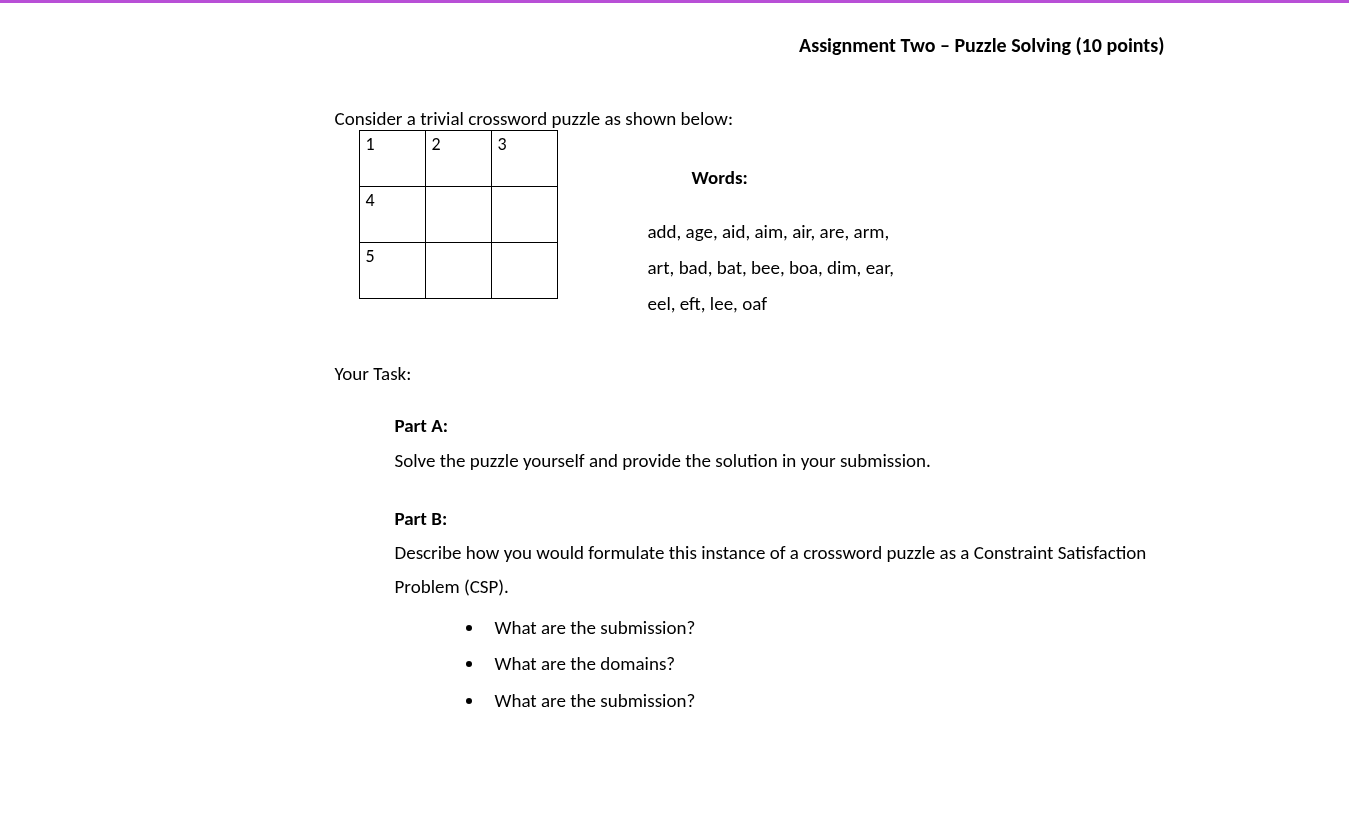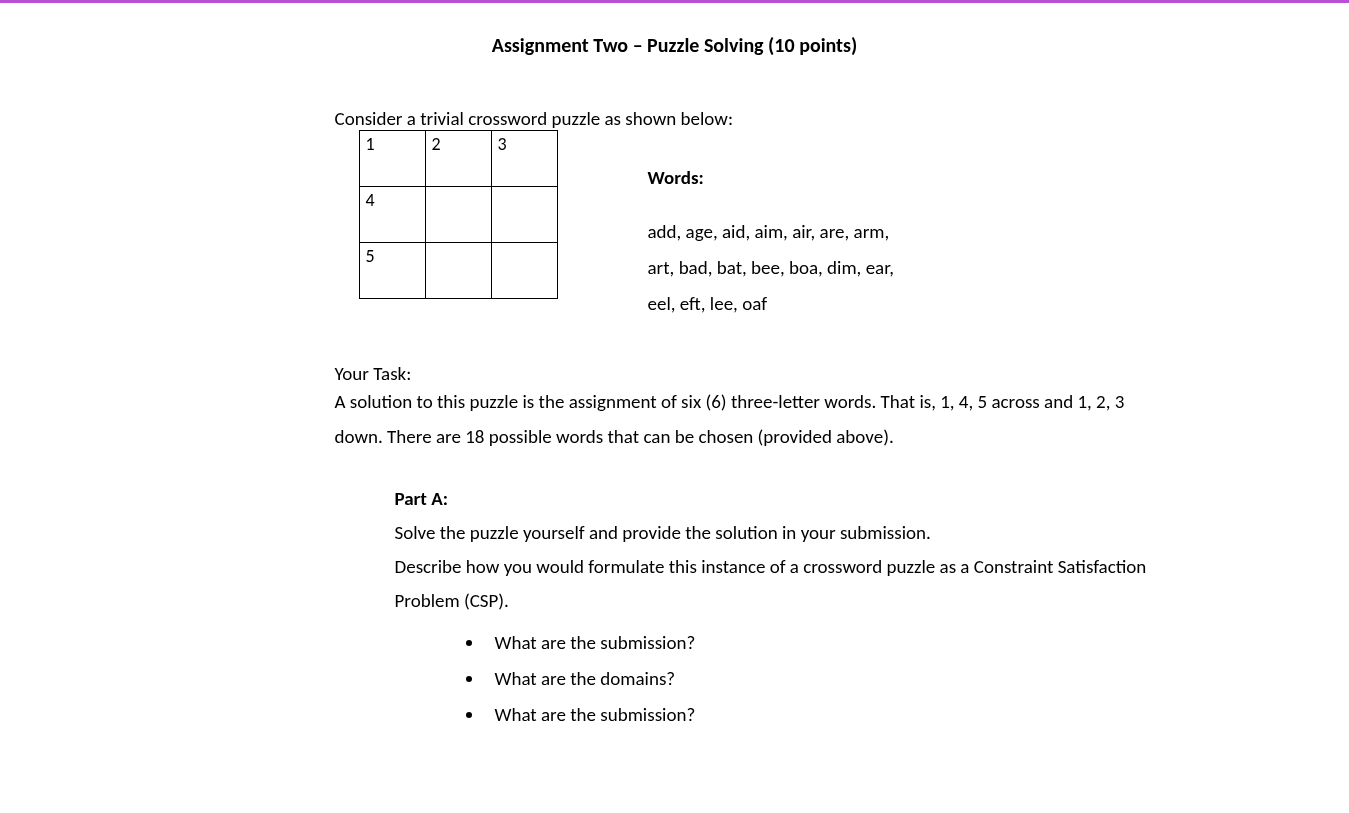--- a/index.html
+++ b/index.html
@@ -15,21 +15,21 @@
     height: 3px;
     background: #b84fd6;
     width: 100%;
   }
   .page {
     max-width: 1100px;
     margin: 0 auto;
     padding: 30px 60px 40px 210px;
   }
   .title {
-    text-align: center;
+    text-align: right;
     font-weight: 700;
     font-size: 20px;
     margin-bottom: 50px;
     margin-left: -150px;
   }
   .intro {
   }
   .grid-and-words {
     display: flex;
     align-items: flex-start;
@@ -48,20 +48,21 @@
     padding: 2px 6px;
     font-size: 18px;
   }
   .words-block {
     padding-top: 30px;
     line-height: 1.9;
   }
   .words-heading {
     font-weight: 700;
     margin-bottom: 18px;
+    margin-left: 44px;
   }
   .section-heading {
     font-weight: 400;
     margin-top: 10px;
   }
   .task-desc {
     margin-bottom: 28px;
     line-height: 1.8;
   }
   .indent {
@@ -116,28 +117,28 @@
 
     <div class="words-block">
       <div class="words-heading">Words:</div>
       <div>add, age, aid, aim, air, are, arm,</div>
       <div>art, bad, bat, bee, boa, dim, ear,</div>
       <div>eel, eft, lee, oaf</div>
     </div>
   </div>
 
   <div class="section-heading">Your Task:</div>
-  <div class="task-desc">A solution to this puzzle is the assignment of six (6) three-letter words.  That is, 1, 4, 5 across and 1, 2, 3 down.  There are 18 possible words that can be chosen (provided above).</div>
 
   <div class="indent">
     <div class="part-heading">Part A:</div>
     <div>Solve the puzzle yourself and provide the solution in your submission.</div>
   </div>
 
   <div class="indent">
+    <div class="part-heading">Part B:</div>
     <div>Describe how you would formulate this instance of a crossword puzzle as a Constraint Satisfaction Problem (CSP).</div>
     <ul class="bullets">
       <li>What are the submission?</li>
       <li>What are the domains?</li>
       <li>What are the submission?</li>
     </ul>
   </div>
 
 </div>
 

